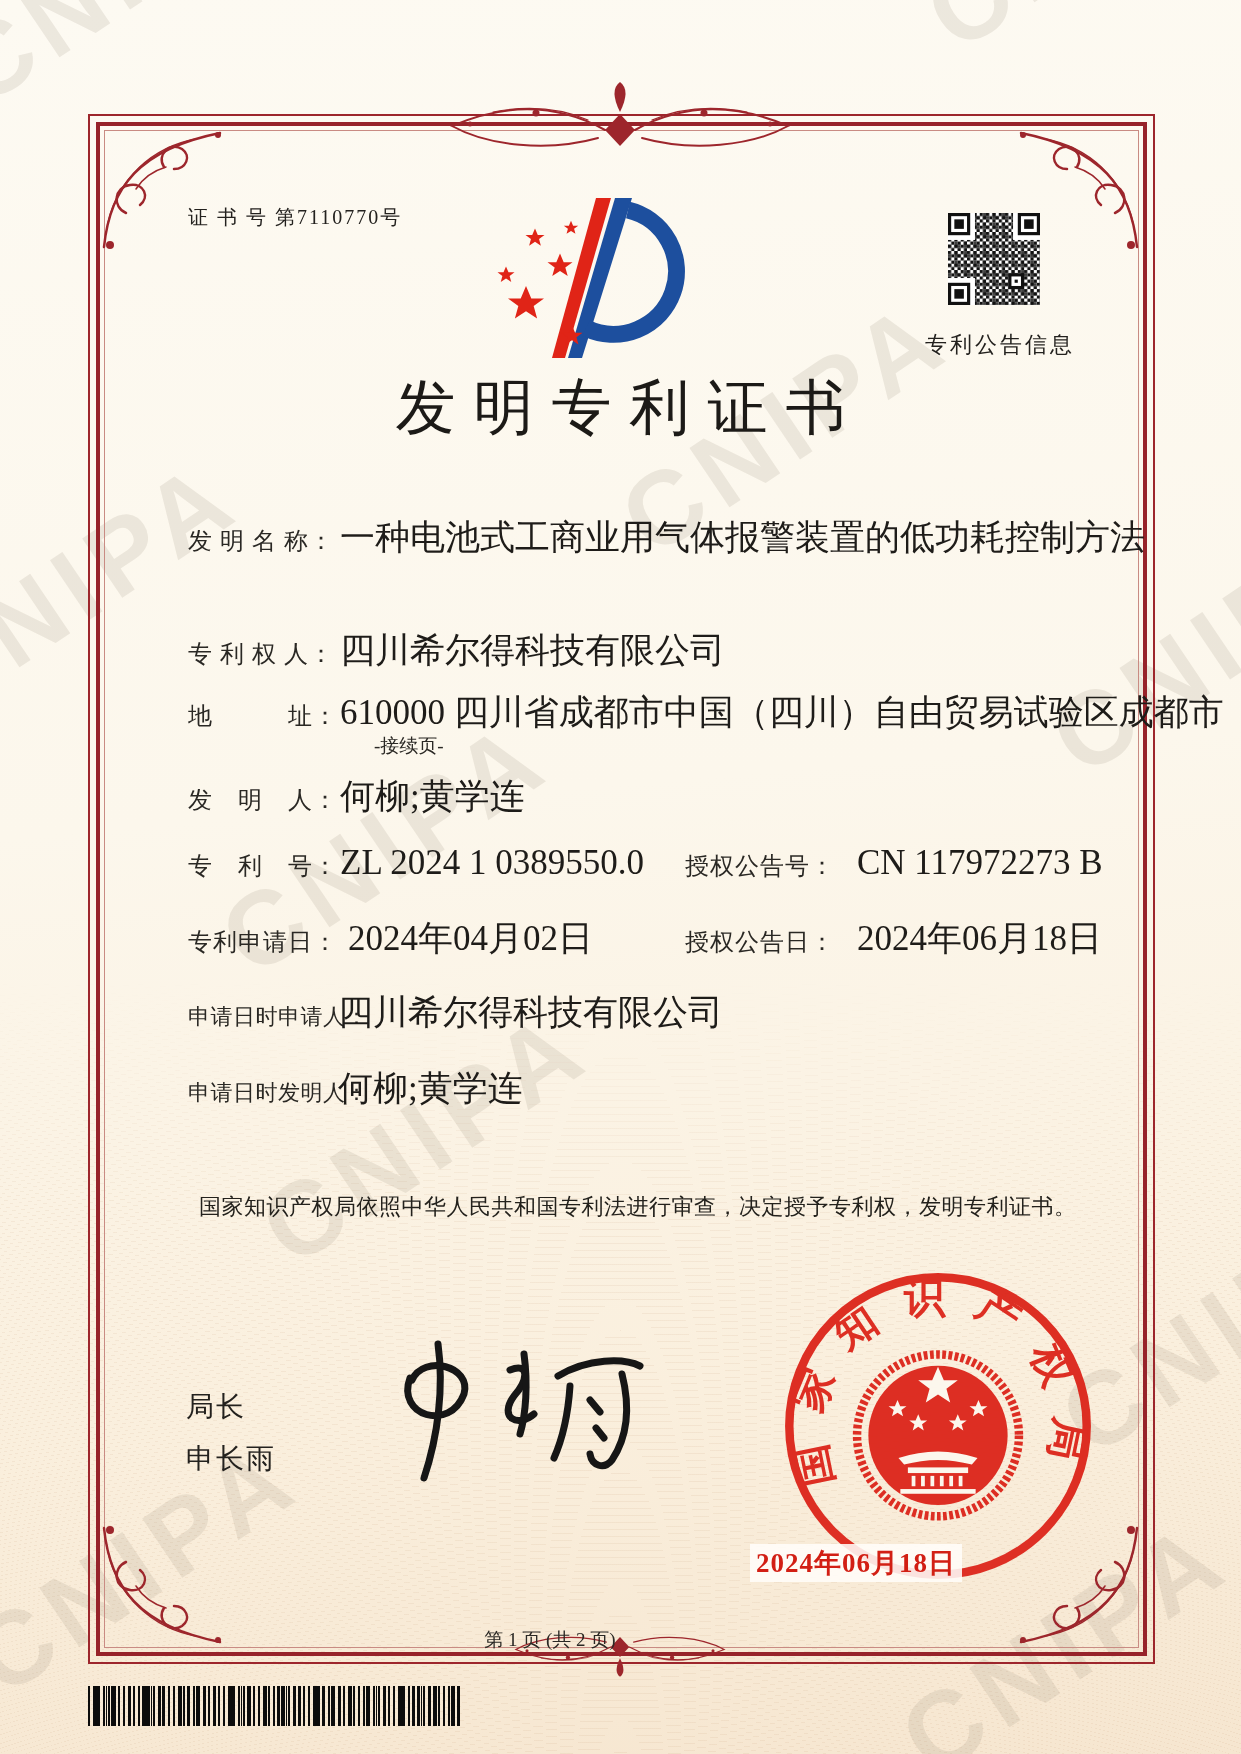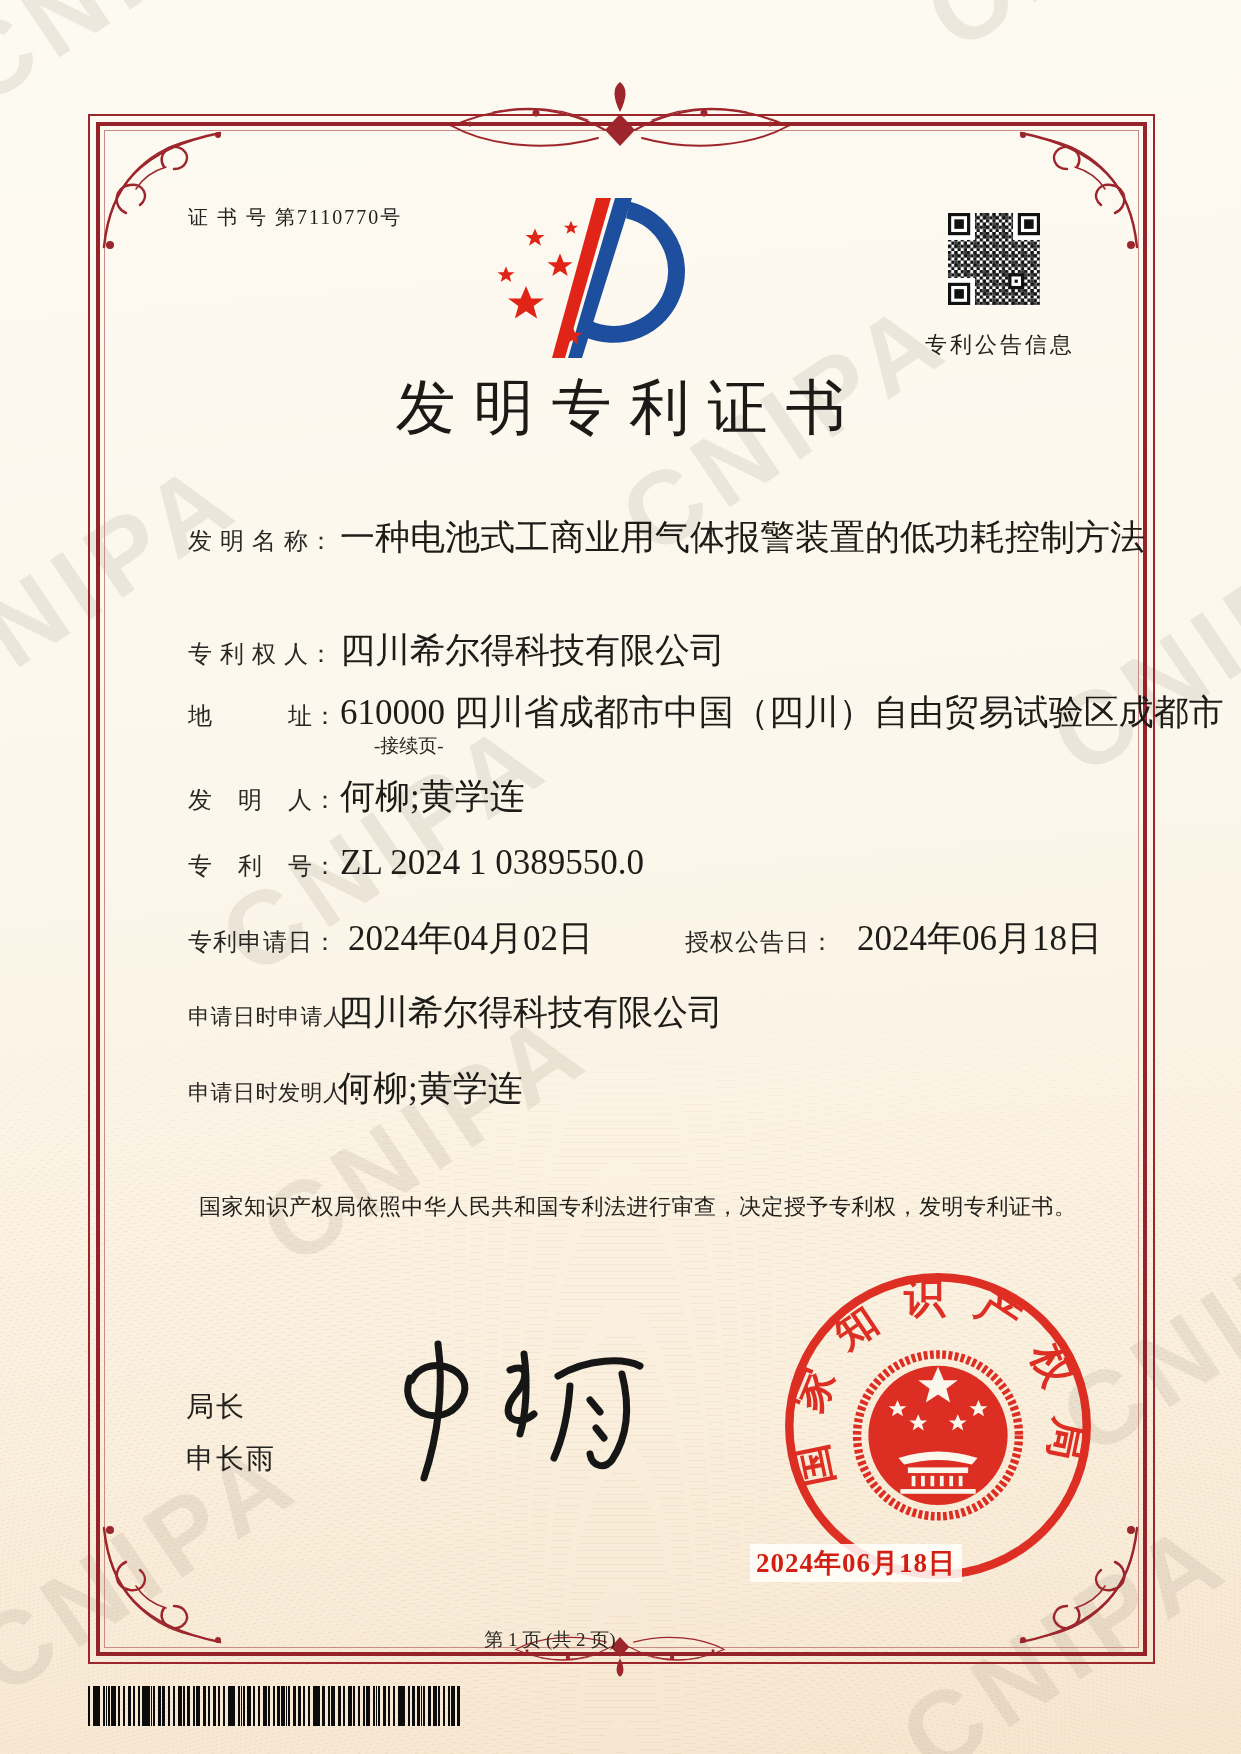--- a/index.html
+++ b/index.html
@@ -185,20 +185,24 @@
 
   <div class="row" style="top:773px">
     <span class="lbl">发　明　人：</span>
     <span class="val">何柳;黄学连</span>
   </div>
 
   <div class="row" style="top:843px">
     <span class="lbl">专　利　号：</span>
     <span class="val">ZL 2024 1 0389550.0</span>
   </div>
+  <div class="row" style="top:843px;left:685px">
+    <span class="lbl lbl-right">授权公告号：</span>
+    <span class="val">CN 117972273 B</span>
+  </div>
 
   <div class="row" style="top:915px">
     <span class="lbl" style="width:160px">专利申请日：</span>
     <span class="val">2024年04月02日</span>
   </div>
   <div class="row" style="top:915px;left:685px">
     <span class="lbl lbl-right">授权公告日：</span>
     <span class="val">2024年06月18日</span>
   </div>
 

